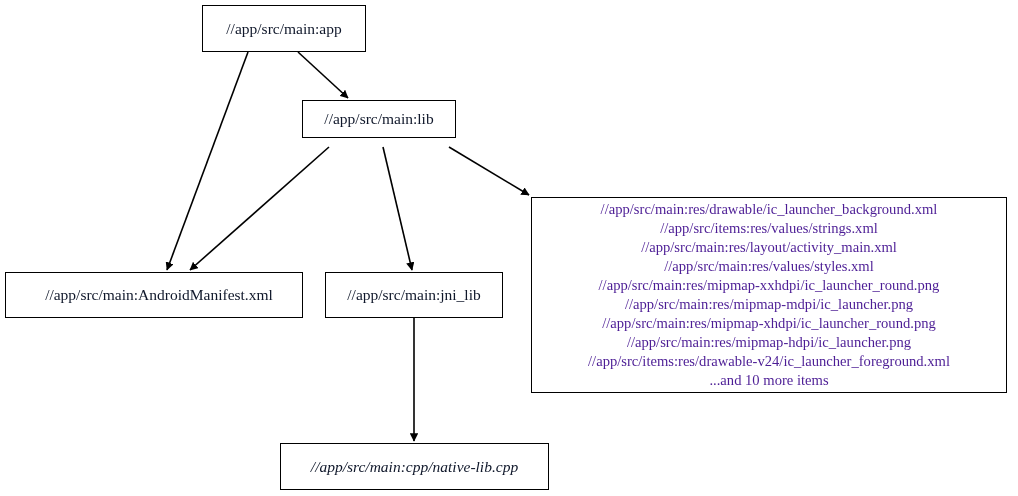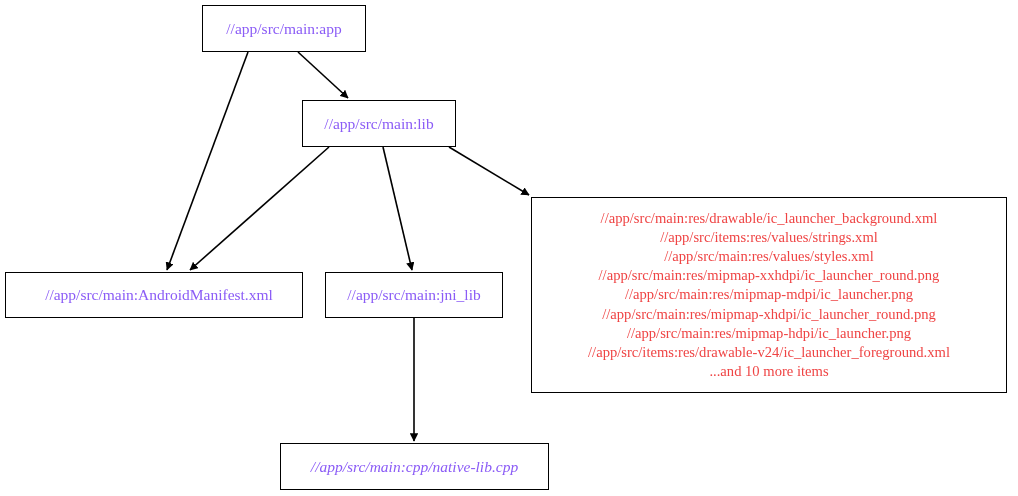--- a/index.html
+++ b/index.html
@@ -12,44 +12,44 @@
   }
   svg#edges{position:absolute;left:0;top:0;width:1018px;height:496px;}
   .node{
     position:absolute;
     box-sizing:border-box;
     border:1px solid #000000;
     background:#ffffff;
     display:flex;
     align-items:center;
     justify-content:center;
-    color:#8b5cf6;
+    color:#0f172a;
     font-size:15.5px;
     line-height:1.0;
     white-space:nowrap;
   }
   .node-multi{
     position:absolute;
     box-sizing:border-box;
     border:1px solid #000000;
     background:#ffffff;
     display:flex;
     flex-direction:column;
     align-items:center;
     justify-content:center;
-    color:#ef4444;
+    color:#4c1d95;
     font-size:14.6px;
     line-height:19.1px;
     white-space:nowrap;
   }
   .node-multi .ln{display:block;text-align:center;}
 
   
   #node-app        {left:202px;top:5px;  width:164px;height:47px;}
-  #node-lib        {left:302px;top:100px;width:154px;height:47px;}
+  #node-lib        {left:302px;top:100px;width:154px;height:38px;}
   #node-manifest   {left:5px;  top:272px;width:298px;height:46px;padding-left:10px;}
   #node-jni        {left:325px;top:272px;width:178px;height:46px;}
   #node-res        {left:531px;top:197px;width:476px;height:196px;}
   #node-cpp        {left:280px;top:443px;width:269px;height:47px;font-style:italic;}
 </style>
 </head>
 <body>
 
 <div id="canvas">
 
@@ -86,20 +86,21 @@
     <span>//app/src/main:jni_lib</span>
   </div>
 
   <div class="node" id="node-cpp">
     <span>//app/src/main:cpp/native-lib.cpp</span>
   </div>
 
   <div class="node-multi" id="node-res">
     <span class="ln">//app/src/main:res/drawable/ic_launcher_background.xml</span>
     <span class="ln">//app/src/items:res/values/strings.xml</span>
+    <span class="ln">//app/src/main:res/layout/activity_main.xml</span>
     <span class="ln">//app/src/main:res/values/styles.xml</span>
     <span class="ln">//app/src/main:res/mipmap-xxhdpi/ic_launcher_round.png</span>
     <span class="ln">//app/src/main:res/mipmap-mdpi/ic_launcher.png</span>
     <span class="ln">//app/src/main:res/mipmap-xhdpi/ic_launcher_round.png</span>
     <span class="ln">//app/src/main:res/mipmap-hdpi/ic_launcher.png</span>
     <span class="ln">//app/src/items:res/drawable-v24/ic_launcher_foreground.xml</span>
     <span class="ln">...and 10 more items</span>
   </div>
 
 </div>

